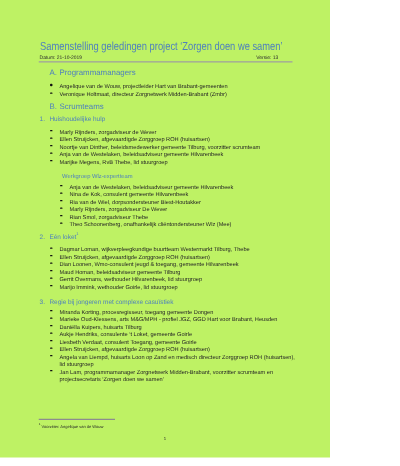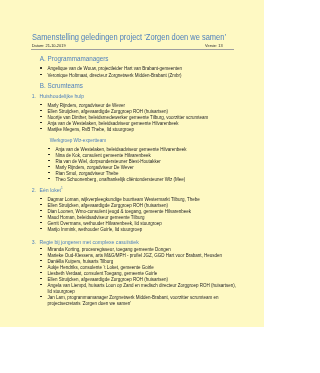--- a/index.html
+++ b/index.html
@@ -1,19 +1,19 @@
 <!DOCTYPE html>
 <html><head>
 <meta charset="utf-8">
 <style>
   html,body{margin:0;padding:0;}
   body{width:264px;height:373px;background:#ffffff;
        font-family:"Liberation Sans", sans-serif;
        color:#262626;}
-  .page{position:relative;width:264px;height:327px;overflow:hidden;background:#fef9c3;}
+  .page{position:relative;width:264px;height:366px;overflow:hidden;background:#bef264;}
 
   .title{position:absolute;left:31.6px;top:32.4px;
          color:#4f81bd;font-size:9.3px;line-height:10px;white-space:nowrap;
          transform:scaleX(0.804);transform-origin:0 0;font-weight:400;}
   .meta{position:absolute;left:31.7px;top:43.3px;width:202.5px;
         font-size:3.95px;line-height:5px;color:#2b2b2b;}
   .meta .right{position:absolute;left:173.4px;top:0;}
   .rule{position:absolute;left:31px;top:49.1px;width:203px;height:0.6px;
         background:#9f9f9f;}
 

